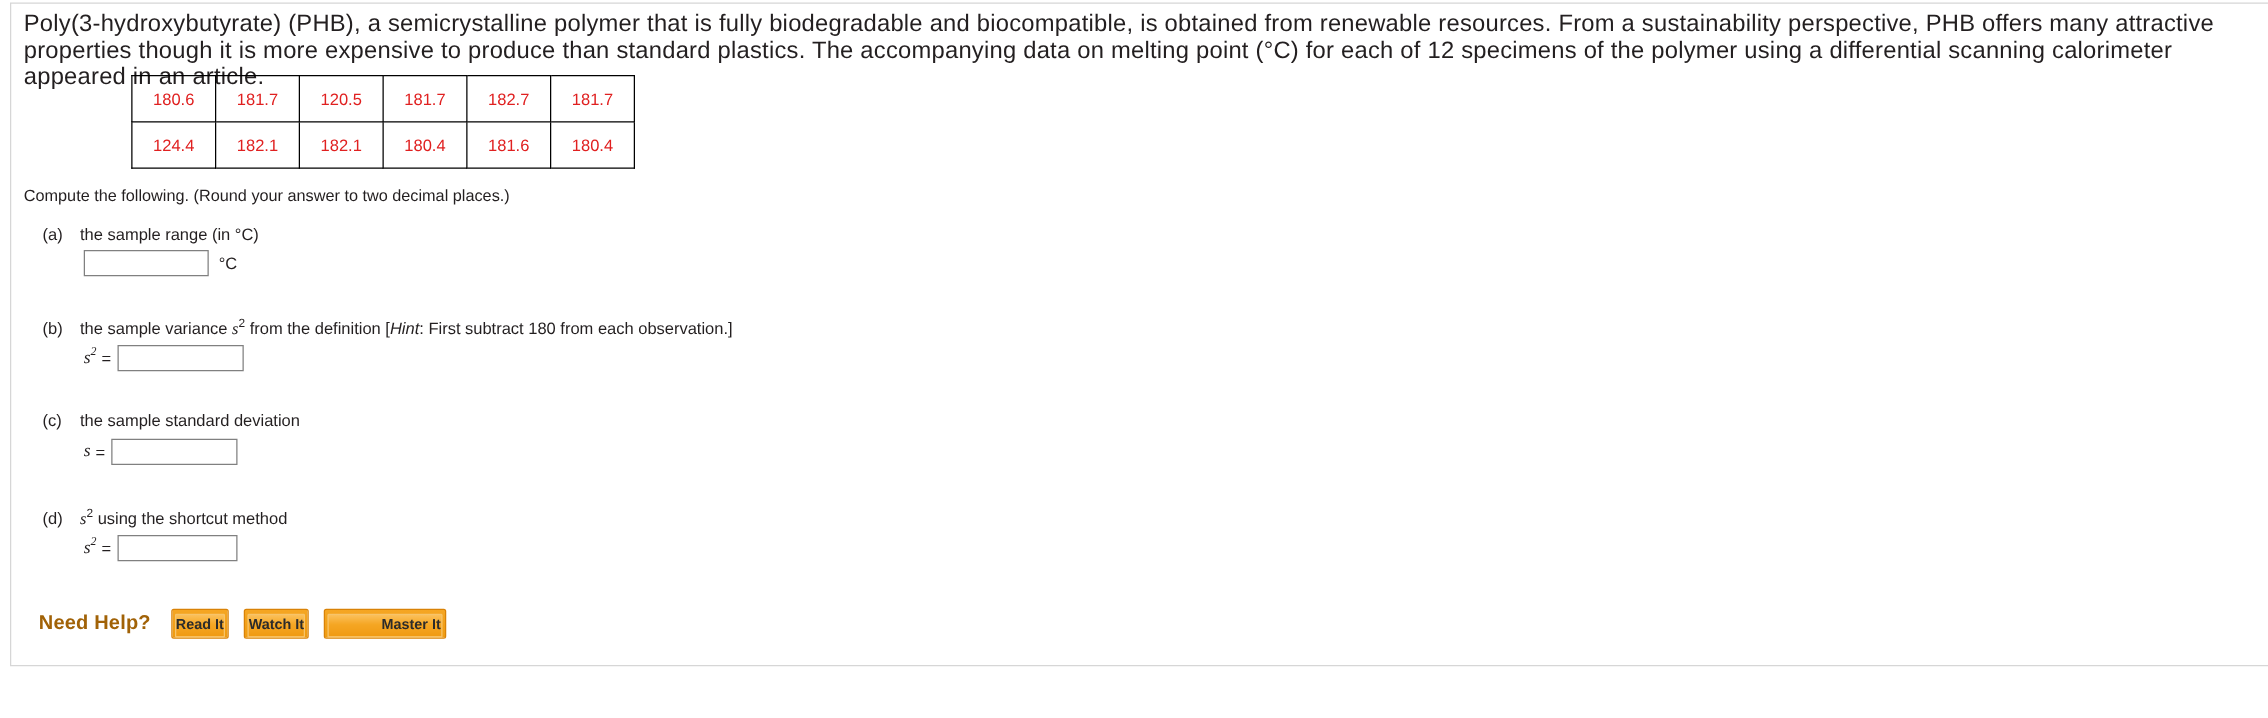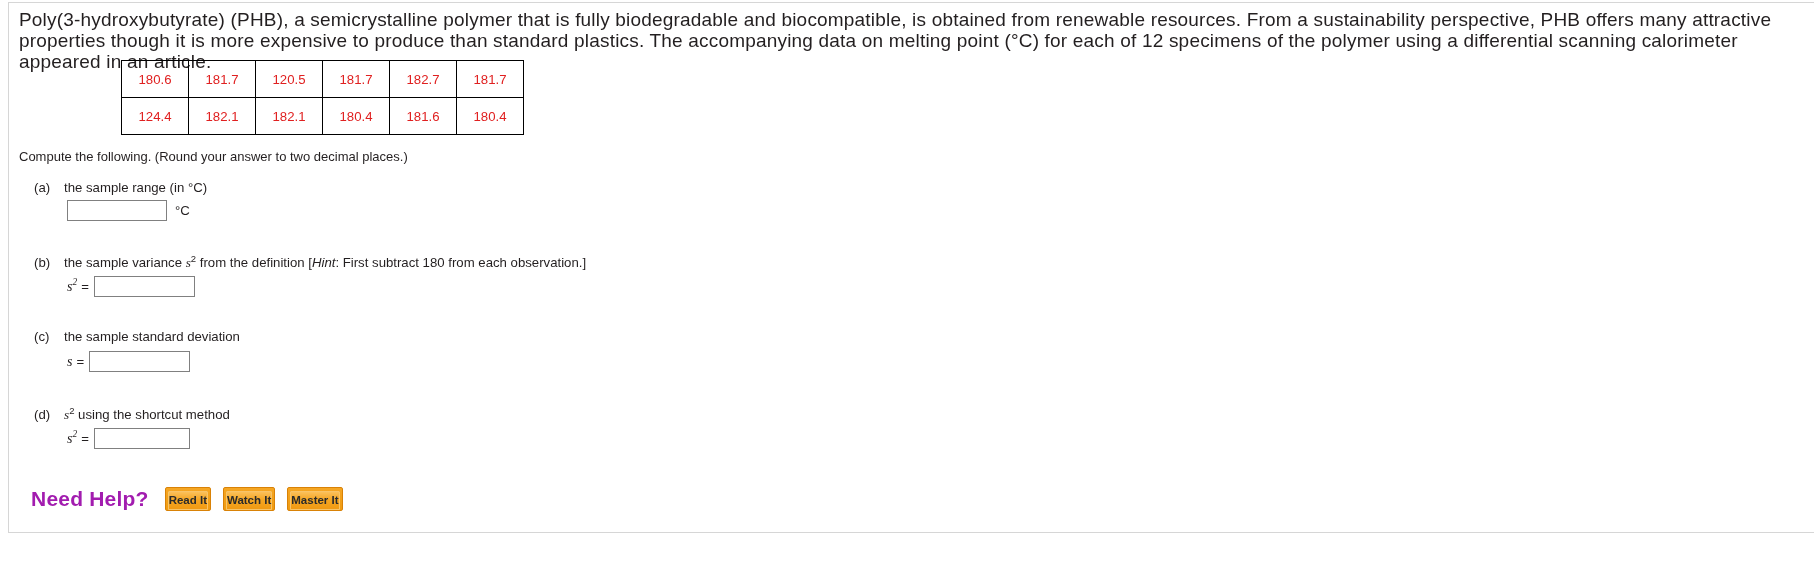--- a/index.html
+++ b/index.html
@@ -43,21 +43,21 @@
     width: 1785px;
     font-size: 19px;
     line-height: 21px;
     color: #231f20;
     letter-spacing: 0.01em;
   }
 
   
   .data-table-wrap {
     position: absolute;
-    left: 112px;
+    left: 96px;
     top: 57px;
   }
   table.data-table {
     border-collapse: collapse;
   }
   table.data-table td {
     border: 1px solid #000000;
     color: #e02020;
     font-size: 13.2px;
     text-align: center;
@@ -155,23 +155,23 @@
 
   
   .need-help-row {
     position: absolute;
     left: 22px;
     top: 484px;
     display: flex;
     align-items: center;
   }
   .need-help-label {
-    color: #a21caf;
+    color: #a16207;
     font-weight: bold;
-    font-size: 21px;
+    font-size: 16px;
     margin-right: 16px;
     letter-spacing: 0.01em;
   }
   .help-btn {
     position: relative;
     display: inline-block;
     margin-right: 12px;
     padding: 2px;
     background: linear-gradient(to bottom, #f5a623 0%, #ef9b10 100%);
     border: 1px solid #d98207;
@@ -182,21 +182,21 @@
     border: 1px solid #f7c46a;
     border-radius: 1px;
     background: linear-gradient(to bottom, #fbc05a 0%, #f5a623 45%, #f09a13 100%);
     color: #2b2b2b;
     font-size: 11.5px;
     font-weight: bold;
     padding: 2px 0 3px 0;
     min-width: 74px;
   }
   .btn-watch .inner-btn { min-width: 74px; }
-  .btn-master .inner-btn { min-width: 74px; }
+  .btn-master .inner-btn { min-width: 74px; padding-left: 42px; }
 </style>
 </head>
 <body>
 
 <div class="question-container">
   <div class="inner">
 
     <div class="problem-statement">Poly(3-hydroxybutyrate) (PHB), a semicrystalline polymer that is fully biodegradable and biocompatible, is obtained from renewable resources. From a sustainability perspective, PHB offers many attractive properties though it is more expensive to produce than standard plastics. The accompanying data on melting point (°C) for each of 12 specimens of the polymer using a differential scanning calorimeter appeared in an article.</div>
 
     <div class="data-table-wrap">

